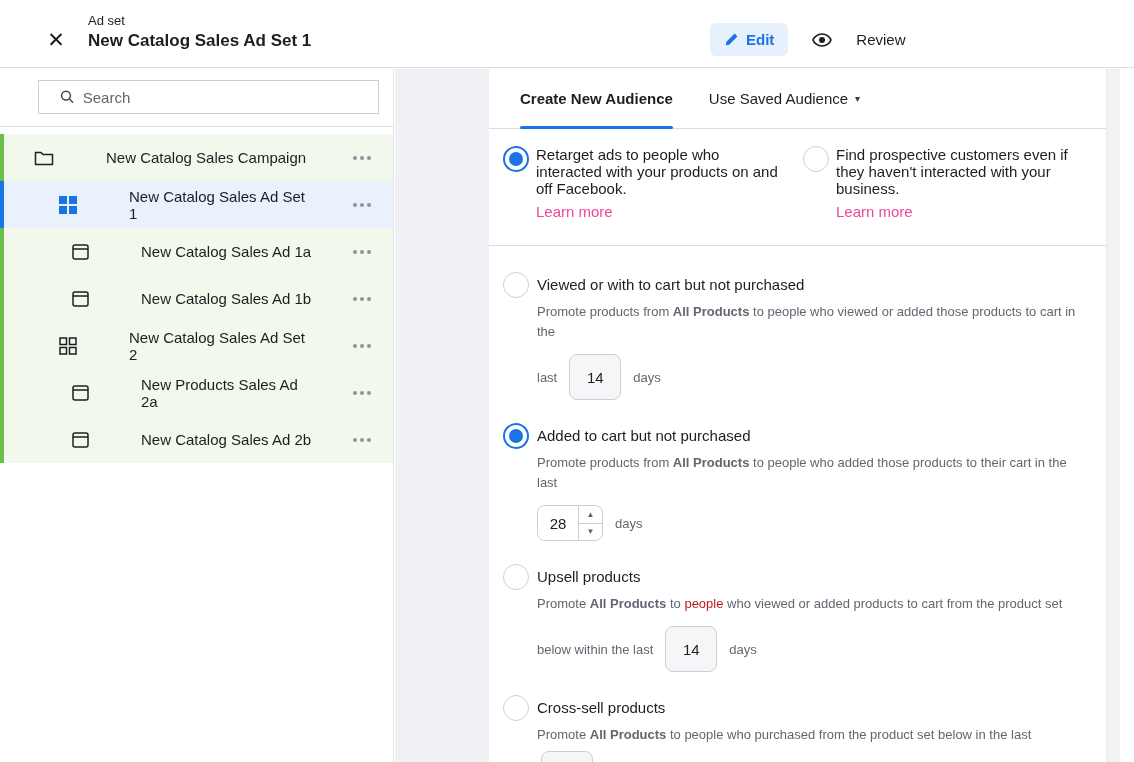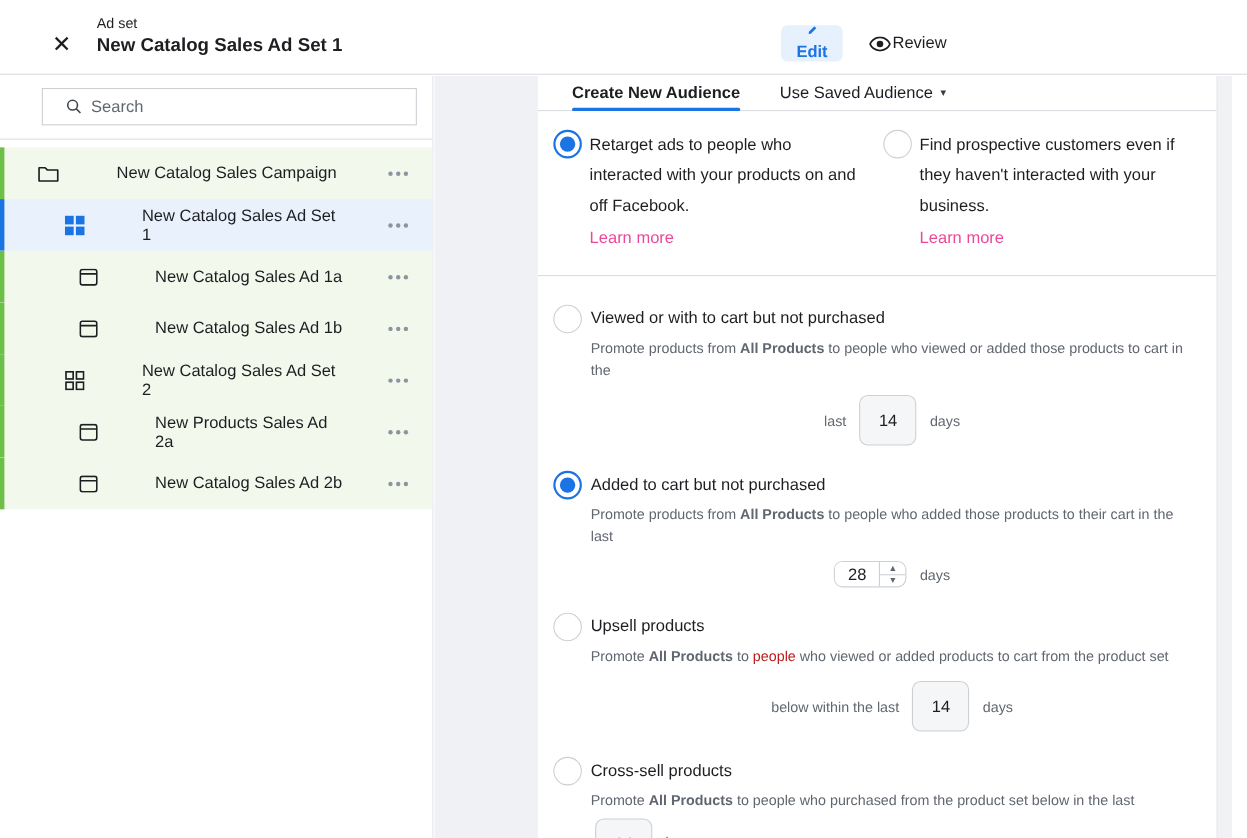--- a/index.html
+++ b/index.html
@@ -9,23 +9,23 @@
   
   .header { position:absolute; left:0; top:0; width:1134px; height:68px; background:#fff;
     border-bottom:1px solid #dadde1; }
   .close-btn { position:absolute; left:42px; top:26px; width:28px; height:28px; display:flex;
     align-items:center; justify-content:center; font-size:21px; color:#1c1e21; cursor:pointer; }
   .title-block { position:absolute; left:88px; top:13px; }
   .entity-type { font-size:13px; color:#1c1e21; }
   .page-title { font-size:17px; font-weight:bold; margin-top:3px; }
   .header-actions { position:absolute; left:710px; top:23px; display:flex; align-items:center; }
   .edit-btn { display:flex; align-items:center; gap:7px; background:#e7f0fd; border:none;
-    border-radius:6px; height:33px; padding:0 14px; cursor:pointer;flex-direction:column; }
+    border-radius:6px; height:33px; padding:0 14px; cursor:pointer; }
   .edit-btn span { color:#1b74e4; font-size:15px; font-weight:bold; font-family:inherit; }
-  .review-item { display:flex; align-items:center; gap:1px; margin-left:24px; cursor:pointer; }
+  .review-item { display:flex; align-items:center; gap:24px; margin-left:24px; cursor:pointer; }
   .review-item span { font-size:15px; }
 
   
   .sidebar { position:absolute; left:0; top:69px; width:394px; height:693px; background:#fff;
     border-right:1px solid #e4e6eb; }
   .search-box { margin:11px 14px 0 38px; height:34px; border:1px solid #ccd0d5; border-radius:0;
     display:flex; align-items:center; padding:0 21px; gap:8px; background:#fff; }
   .search-box input { border:none; outline:none; font-size:15px; width:100%; color:#1c1e21;
     font-family:inherit; background:transparent; }
   .search-box input::placeholder { color:#606770; }
@@ -43,54 +43,54 @@
   .dots i { width:4px; height:4px; border-radius:50%; background:#8d949e; }
 
   
   .gutter { position:absolute; left:395px; top:69px; width:94px; height:693px; background:#eff1f4; }
 
   
   .panel { position:absolute; left:489px; top:69px; width:617px; height:693px; background:#fff; }
   .scroll-track { position:absolute; left:1106px; top:69px; width:14px; height:693px;
     background:#f1f2f4; border-left:1px solid #e7e9ec; }
 
-  .tabs { height:32px; display:flex; align-items:stretch; gap:36px; padding-left:31px;
+  .tabs { height:60px; display:flex; align-items:stretch; gap:36px; padding-left:31px;
     border-bottom:1px solid #dadde1; }
   .tab { display:flex; align-items:center; font-size:15px; cursor:pointer; position:relative; }
   .tab.active { font-weight:bold; }
   .tab.active::after { content:""; position:absolute; left:0; right:0; bottom:-1px; height:3px;
     background:#1b74e4; border-radius:2px; }
   .tab .caret { font-size:10px; color:#3a3b3c; margin-left:7px; }
 
   .strategy { display:grid; grid-template-columns:300px 320px; padding:17px 0 24px 14px; }
   .strat-item { display:flex; gap:7px; cursor:pointer; }
-  .strat-text { font-size:15px; line-height:28px; width:248px; }
+  .strat-text { font-size:15px; line-height:17px; width:248px; }
   .learn-more { display:inline-block; color:#ec4899; font-size:15px; margin-top:6px; cursor:pointer; }
 
   .radio { width:26px; height:26px; border-radius:50%; border:1px solid #ccd0d5; background:#fff;
     flex:none; position:relative; cursor:pointer; }
   .radio.checked { border:2px solid #1b74e4; }
   .radio.checked::after { content:""; position:absolute; left:50%; top:50%; width:14px; height:14px;
     margin:-7px 0 0 -7px; border-radius:50%; background:#1b74e4; }
 
   .hr { height:1px; background:#dadde1; }
 
   .options { padding:26px 0 0 14px; }
   .option { display:flex; gap:8px; margin-bottom:23px; }
   .opt-body { width:548px; }
   .opt-label { font-size:15px; margin-top:4px; margin-bottom:9px; }
   .opt-desc { font-size:13px; color:#606770; line-height:20px; }
   .opt-desc b { font-weight:bold; }
   .opt-desc .lnk { color:#b91c1c; cursor:pointer; }
   .days-row { display:flex; align-items:center; gap:12px; margin-top:12px; font-size:13px;
-    color:#606770;justify-content:center; }
+    color:#606770; }
   .days-input { width:52px; height:46px; background:#f5f6f7; border:1px solid #ccd0d5;
     border-radius:8px; text-align:center; font-size:15px; color:#1c1e21; font-family:inherit; }
   .days-input.inline { display:inline-block; vertical-align:middle; margin:6px 4px; }
-  .stepper { display:flex; width:66px; height:24px; border:1px solid #ccd0d5; border-radius:8px;
+  .stepper { display:flex; width:66px; height:36px; border:1px solid #ccd0d5; border-radius:8px;
     background:#fff; overflow:hidden; }
   .stepper input { width:40px; border:none; outline:none; text-align:center; font-size:15px;
     font-family:inherit; color:#1c1e21; }
   .stepper .arrows { width:25px; border-left:1px solid #ccd0d5; display:flex; flex-direction:column; }
   .stepper .arrows div { flex:1; display:flex; align-items:center; justify-content:center;
     font-size:8px; color:#606770; cursor:pointer; }
   .stepper .arrows div:first-child { border-bottom:1px solid #ccd0d5; }
 
   svg { display:block; }
 </style>

